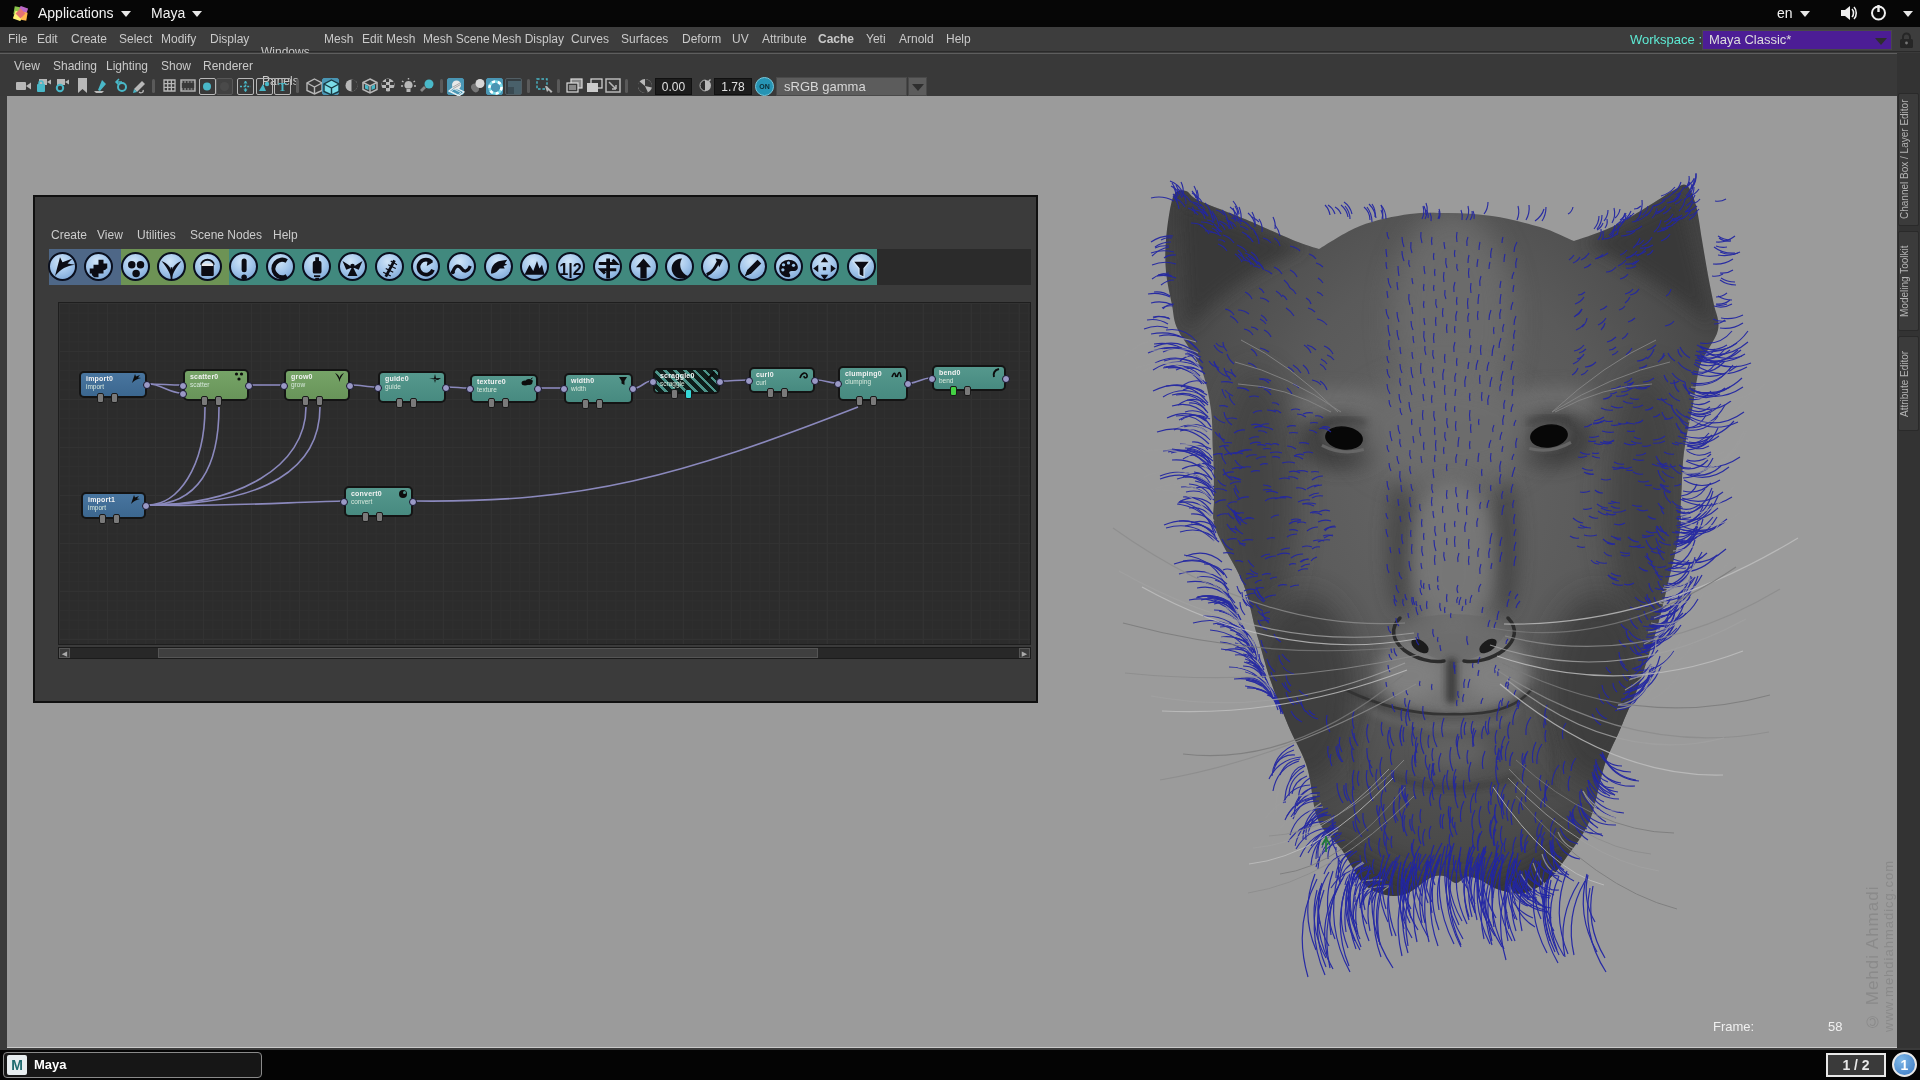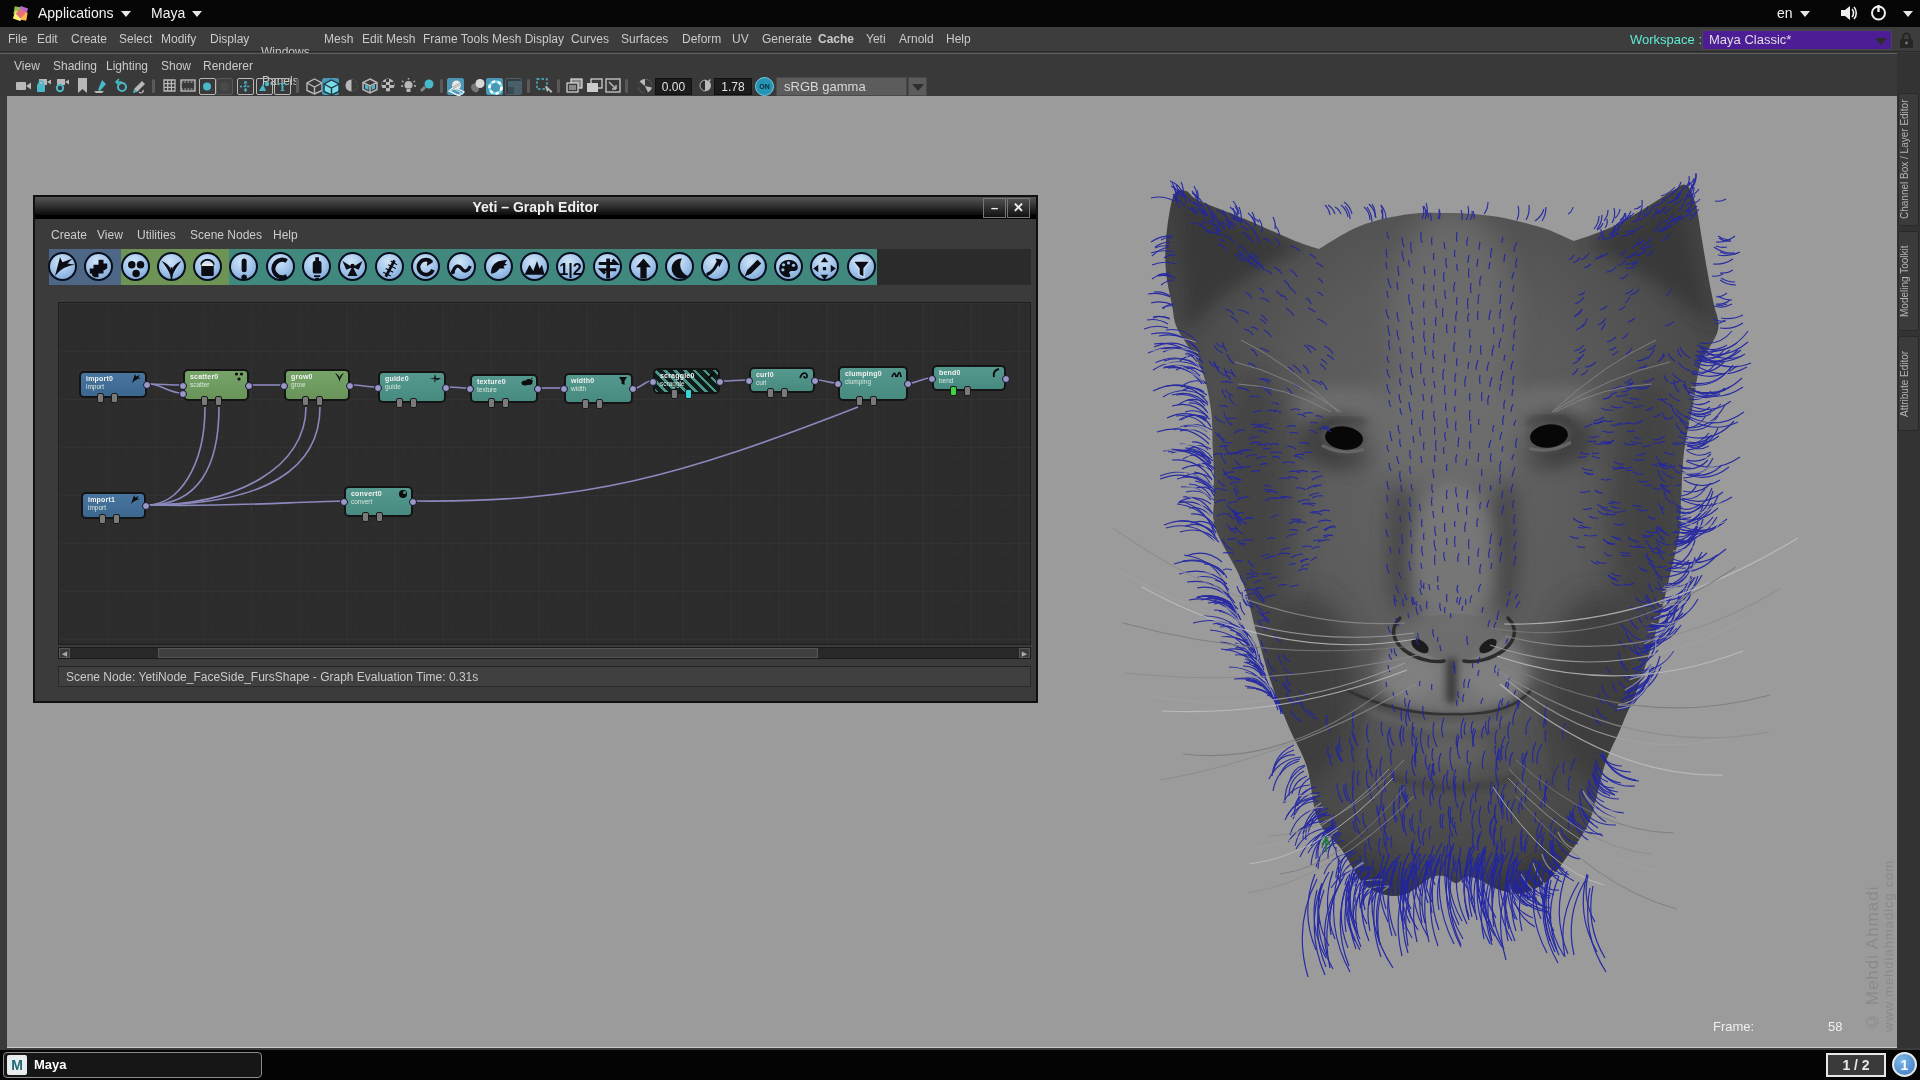--- a/index.html
+++ b/index.html
@@ -86,27 +86,27 @@
 <div id="menubar">
     <span class="m" style="left:8px;">File</span>
     <span class="m" style="left:37px;">Edit</span>
     <span class="m" style="left:71px;">Create</span>
     <span class="m" style="left:119px;">Select</span>
     <span class="m" style="left:161px;">Modify</span>
     <span class="m" style="left:210px;">Display</span>
     <span class="m" style="left:261px;margin-top:13px;">Windows</span>
     <span class="m" style="left:324px;">Mesh</span>
     <span class="m" style="left:362px;">Edit Mesh</span>
-    <span class="m" style="left:423px;">Frame Tools</span>
+    <span class="m" style="left:423px;">Mesh Scene</span>
     <span class="m" style="left:492px;">Mesh Display</span>
     <span class="m" style="left:571px;">Curves</span>
     <span class="m" style="left:621px;">Surfaces</span>
     <span class="m" style="left:682px;">Deform</span>
     <span class="m" style="left:732px;">UV</span>
-    <span class="m" style="left:762px;">Generate</span>
+    <span class="m" style="left:762px;">Attribute</span>
     <span class="m" style="left:818px;font-weight:bold;">Cache</span>
     <span class="m" style="left:866px;">Yeti</span>
     <span class="m" style="left:899px;">Arnold</span>
     <span class="m" style="left:946px;">Help</span>
   </div>
 <span id="wslabel">Workspace&nbsp;:</span>
 <div id="wsdrop">Maya Classic*<span class="arr"></span></div>
 <svg class="abs" style="left:1899px;top:31px" width="15" height="18" viewBox="0 0 15 18">
 <rect x="1" y="8" width="13" height="9" rx="1.5" fill="#262626"></rect>
 <path d="M4 8V6a3.5 3.5 0 0 1 7 0v2" stroke="#262626" stroke-width="2" fill="none"></path>
@@ -2289,25 +2289,20 @@
     <span id="frame-num">58</span>
     <span class="wm" id="wm1">© Mehdi Ahmadi</span>
     <span class="wm" id="wm2">www.mehdiahmadicg.com</span>
   </div>
 <div id="sidetabs">
     <span class="stab" style="top:40px;height:133px;">Channel Box / Layer Editor</span>
     <span class="stab" style="top:178px;height:100px;">Modeling Toolkit</span>
     <span class="stab" style="top:283px;height:95px;">Attribute Editor</span>
   </div>
 <div id="yeti">
-    <div id="ytitle">
-      <span class="t">Yeti – Graph Editor</span>
-      <span class="wbtn" style="left:948px;">–</span>
-      <span class="wbtn" style="left:972px;">✕</span>
-    </div>
     <div id="ymenu">
       <span class="m" style="left:16px;">Create</span>
       <span class="m" style="left:62px;">View</span>
       <span class="m" style="left:102px;">Utilities</span>
       <span class="m" style="left:155px;">Scene Nodes</span>
       <span class="m" style="left:238px;">Help</span>
     </div>
     <div id="ytoolbar">
       <span class="tbseg" style="left:0;width:72px;background:#4e6787;"></span>
       <span class="tbseg" style="left:72px;width:108px;background:#6d9355;"></span>
@@ -2562,23 +2557,20 @@
         <span class="bport" style="left:30px;"></span>
         <span class="cport" style="right:-6px;top:10px;"></span>
         <span class="cport" style="left:-6px;top:10px;"></span>
       </div>
     </div>
     <div id="yhscroll">
       <span class="sarr" style="left:0;">◀</span>
       <span class="thumb"></span>
       <span class="sarr" style="right:0;">▶</span>
     </div>
-    <div id="ystatus">
-      <span class="t">Scene Node: YetiNode_FaceSide_FursShape - Graph Evaluation Time: 0.31s</span>
-    </div>
   </div>
 <div id="taskbar">
     <div id="taskbtn">
       <span class="mico">M</span>
       <span class="t">Maya</span>
     </div>
     <div id="pagebox">1 / 2</div>
     <div id="infodot">1</div>
   </div>
 </body></html>

